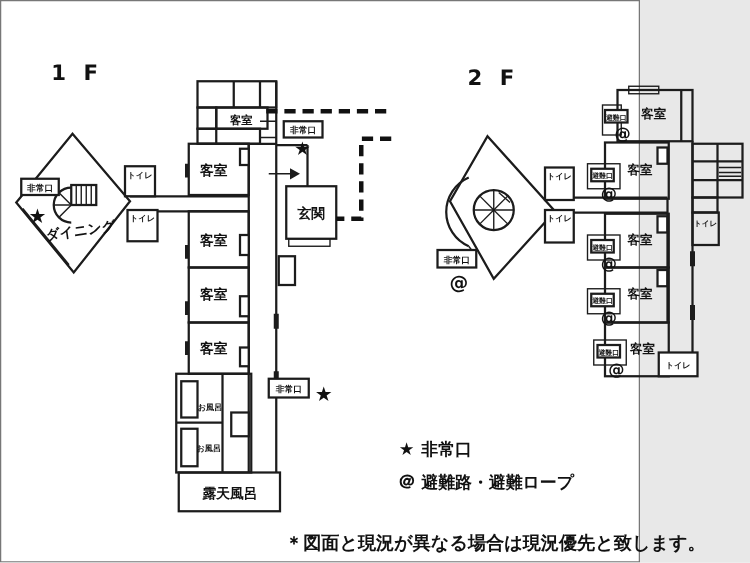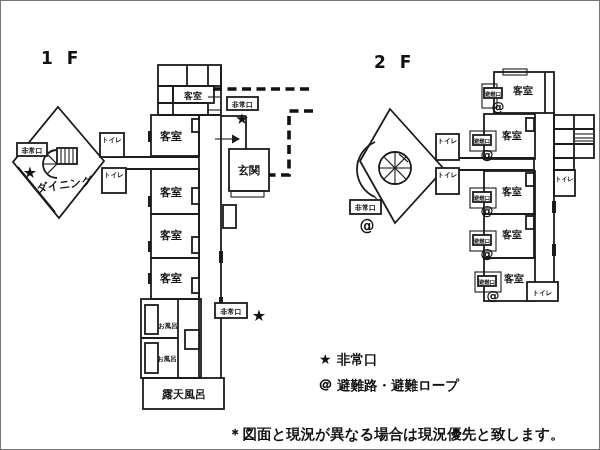--- a/index.html
+++ b/index.html
@@ -1,17 +1,17 @@
 <!DOCTYPE html>
 <html><head>
 <meta charset="utf-8">
 <style>
   html,body { margin:0; padding:0; background:#e8e8e8; }
   #canvas {
-    position:relative; width:600px; height:450px;
+    position:relative; width:512px; height:450px;
     background:#ffffff; border:1px solid #777; box-sizing:border-box;
     font-family:"DejaVu Sans", sans-serif;
     text-decoration:underline;
   }
   svg { display:block; }
   .w   { fill:none; stroke:#1c1c1c; stroke-width:1.8; }
   .wf  { fill:#ffffff; stroke:#1c1c1c; stroke-width:1.8; }
   .wt  { fill:none; stroke:#1c1c1c; stroke-width:1.1; }
   .blk { fill:#1c1c1c; stroke:none; }
   .dash{ fill:none; stroke:#111; stroke-width:3.6; stroke-dasharray:9 5.5; }

